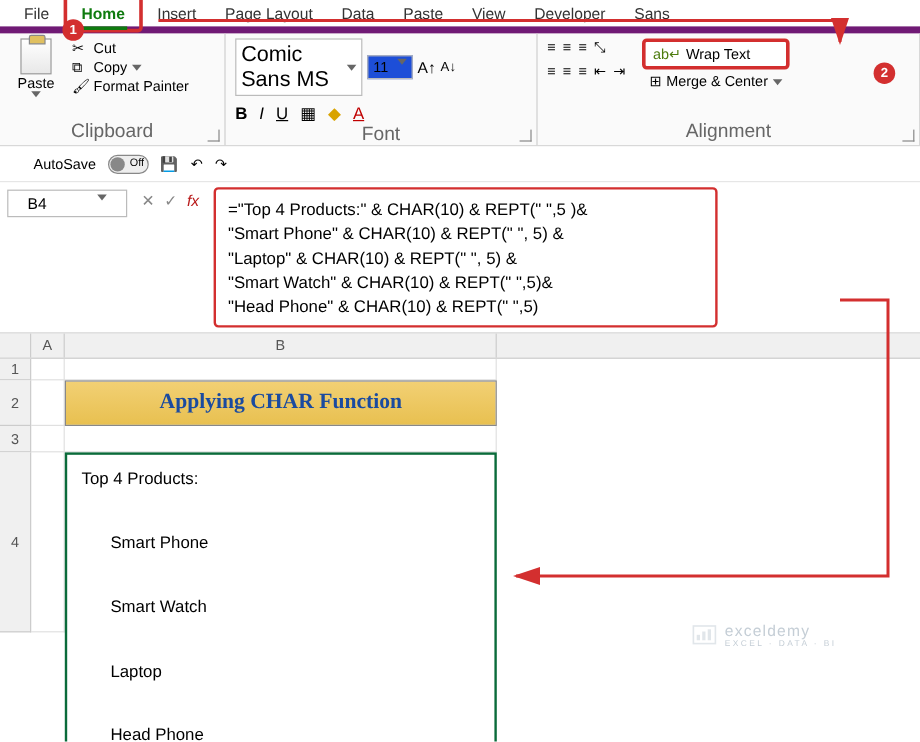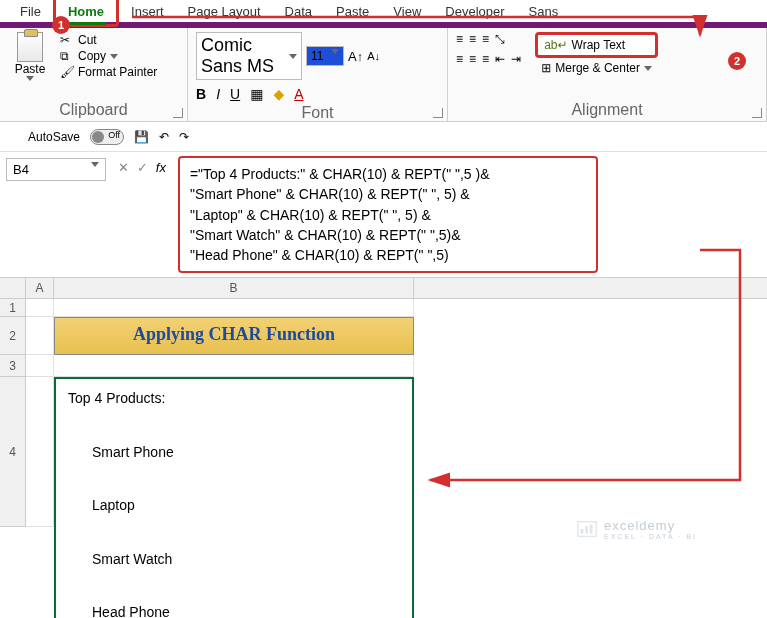--- a/index.html
+++ b/index.html
@@ -32,23 +32,23 @@
 .align-row { display:flex; gap:6px; }
 
 .wrap-text-btn { border:3px solid #d32f2f; border-radius:4px; padding:3px 6px; display:flex; align-items:center; gap:4px; position:relative; background:#fff;}
 .merge-btn { display:flex; align-items:center; gap:4px; padding:3px 6px; }
 
 .quick-bar { display:flex; align-items:center; gap:10px; padding:4px 28px; background:#fff; border-bottom:1px solid #e0e0e0; font-size:12px; height:30px;}
 .toggle { width:34px; height:16px; border:1px solid #888; border-radius:8px; position:relative; background:#eee;}
 .toggle .knob { width:12px; height:12px; border-radius:50%; background:#888; position:absolute; top:1px; left:1px;}
 
 .name-formula-row { display:flex; align-items:flex-start; border-bottom:1px solid #ccc; background:#fff; }
-.name-box { width:100px; border:1px solid #bbb; padding:3px 6px; font-size:13px; display:flex; justify-content:space-between; margin:6px;}
+.name-box { width:100px; border:1px solid #bbb; padding:3px 16px; font-size:13px; display:flex; justify-content:space-between; margin:6px;}
 .fx-controls { display:flex; align-items:center; gap:8px; padding:8px 6px 0; color:#888; font-size:13px;}
-.fx-label { font-style:italic; color:#000000; }
+.fx-label { font-style:italic; color:#b91c1c; }
 
 .formula-box { border:2px solid #d32f2f; border-radius:4px; padding:6px 10px; margin:4px 6px; font-size:14px; font-family:'Comic Sans MS', cursive; line-height:1.45; flex:1; max-width:420px;}
 
 .sheet-area { position:relative; }
 .col-headers { display:flex; background:#f0f0f0; border-bottom:1px solid #ccc; font-size:12px; color:#555; }
 .corner { width:26px; height:20px; border-right:1px solid #ccc;}
 .col-h { height:20px; border-right:1px solid #ccc; text-align:center; line-height:20px; }
 .colA { width:28px; } .colB { width:360px; }
 
 .row-area { display:flex; }
@@ -239,22 +239,22 @@
       </div>
     </div>
 
   <div class="row-area">
       <div class="row-h" style="height:150px;">4</div>
       <div class="cell-row">
         <div class="cell cA" style="height:150px;"></div>
     <div class="cell cB result-cell">
       <div>Top 4 Products:</div>
       <div class="indent">Smart Phone</div>
+      <div class="indent">Smart Watch</div>
       <div class="indent">Laptop</div>
-      <div class="indent">Smart Watch</div>
       <div class="indent">Head Phone</div>
     </div>
   </div>
     </div>
 </div>
 
 <svg style="position:absolute; top:0; left:0; width:767px; height:618px; pointer-events:none; z-index:14;">
   <defs>
       <marker id="ah" markerWidth="10" markerHeight="10" refX="8" refY="3" orient="auto">
         <path d="M0,0 L9,3 L0,6 Z" fill="#d32f2f"></path>

